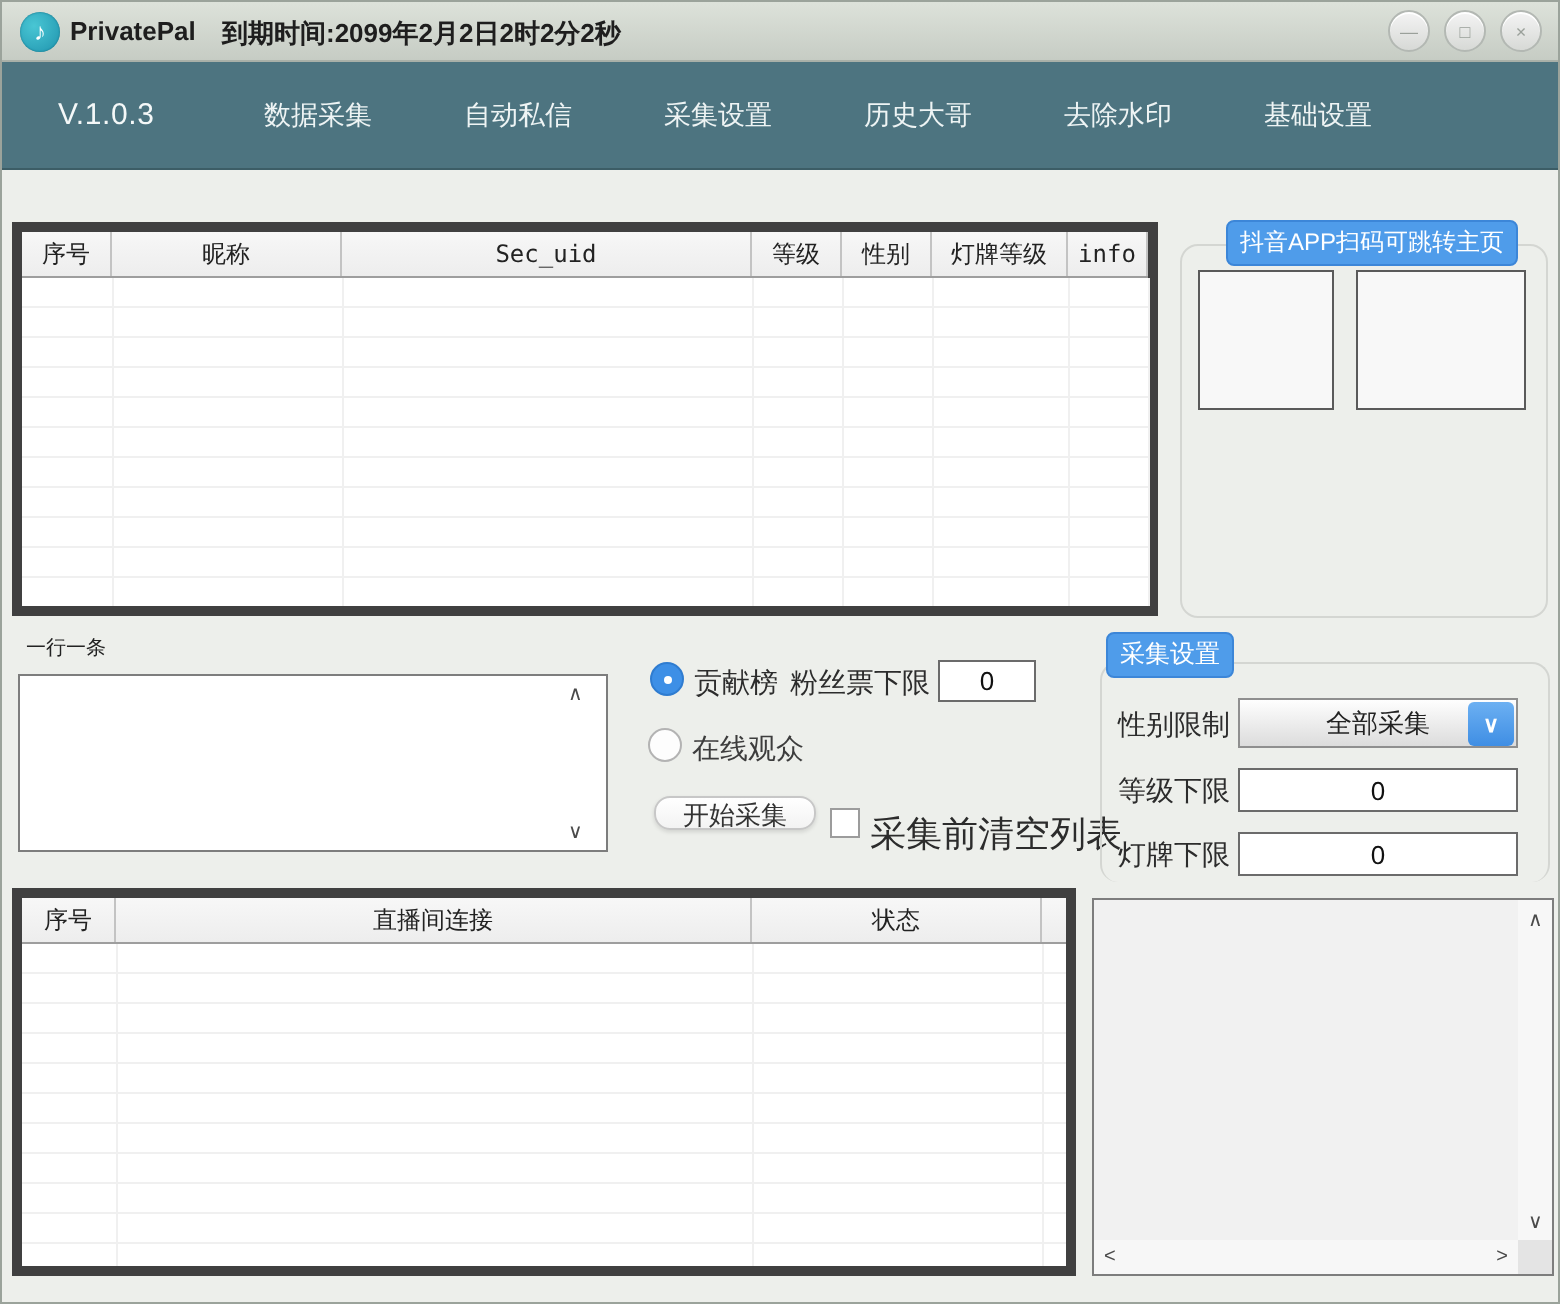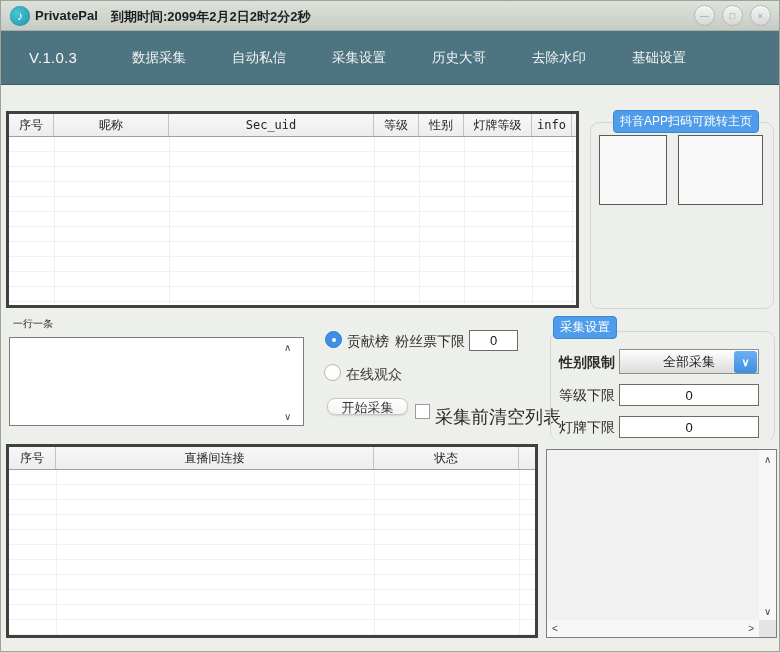--- a/index.html
+++ b/index.html
@@ -21,21 +21,21 @@
     display:flex; align-items:center; justify-content:center; box-shadow:inset 0 1px 0 #fff; }
 
   
   .nav { position:absolute; left:0; top:30px; width:100%; height:54px; background:#4d7480;
     border-bottom:1px solid #3c5d66; }
   .version { position:absolute; left:28px; top:18px; color:#f4f8f8; font-size:15px; letter-spacing:.3px; }
   .nav-items { position:absolute; left:131px; top:0; height:100%; display:flex; align-items:center; }
   .nav-item { width:100px; text-align:left; color:#eef4f4; font-size:13.5px; cursor:pointer; }
 
   
-  .table { position:absolute; background:#000000; border:3px solid #404040; }
+  .table { position:absolute; background:#000000; border:5px solid #404040; }
   .thead { display:flex; height:23px; background:linear-gradient(#f7f7f7,#ededed);
     border-bottom:1px solid #9e9e9e; }
   .th { height:100%; display:flex; align-items:center; justify-content:center;
     font-size:12px; color:#222; border-right:1px solid #c3c3c3; overflow:hidden; }
   .th.mono { font-family:"DejaVu Sans Mono", monospace; }
   .th.filler { border-right:none; }
   .tbody { position:absolute; left:0; top:23px; right:0; bottom:0;
     background:repeating-linear-gradient(to bottom, #ffffff 0 14px, #f0f0f0 14px 15px); }
   .vline { position:absolute; top:0; bottom:0; width:1px; background:#f0f0f0; }
 
@@ -173,21 +173,21 @@
   <span class="ctl-label" style="left:394px; top:332px;">粉丝票下限</span>
   <input class="num-input fans-input" value="0" style="">
   <div class="radio off" style="left:323px; top:363px;"></div>
   <span class="ctl-label" style="left:345px; top:365px; color:#3d3d3d;">在线观众</span>
   <button class="start-btn">开始采集</button>
   <div class="checkbox"></div>
   <span class="ctl-label" style="left:434px; top:404px; font-size:18px;">采集前清空列表</span>
 
   <div class="settings-group"></div>
   <div class="group-label settings-label">采集设置</div>
-  <span class="ctl-label" style="left:558px; top:353px;font-weight:bold;">性别限制</span>
+  <span class="ctl-label" style="left:558px; top:353px;">性别限制</span>
   <div class="combo">
     <span>全部采集</span>
     <div class="combo-btn">
         <span>∨</span>
       </div>
   </div>
   <span class="ctl-label" style="left:558px; top:386px;">等级下限</span>
   <input class="num-input lvl-input" value="0" style="">
   <span class="ctl-label" style="left:558px; top:418px;">灯牌下限</span>
   <input class="num-input lamp-input" value="0" style="">

